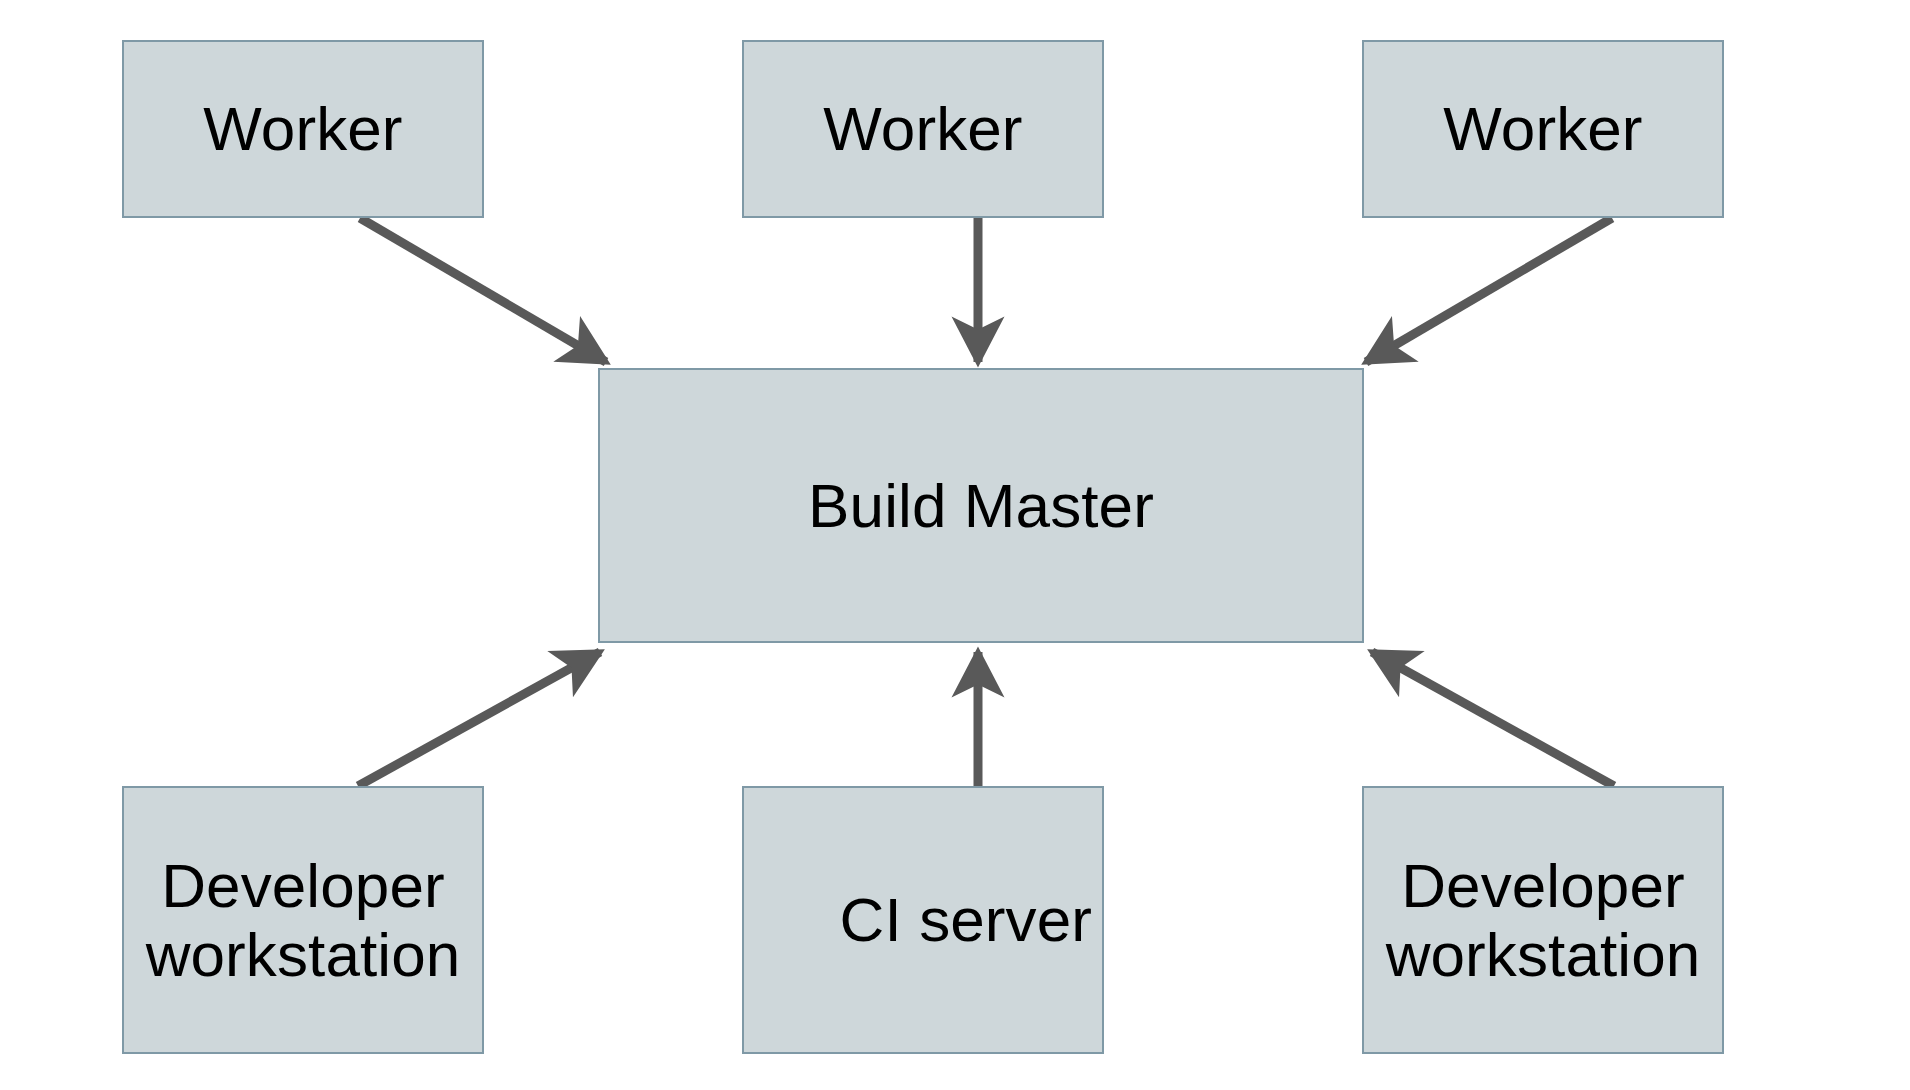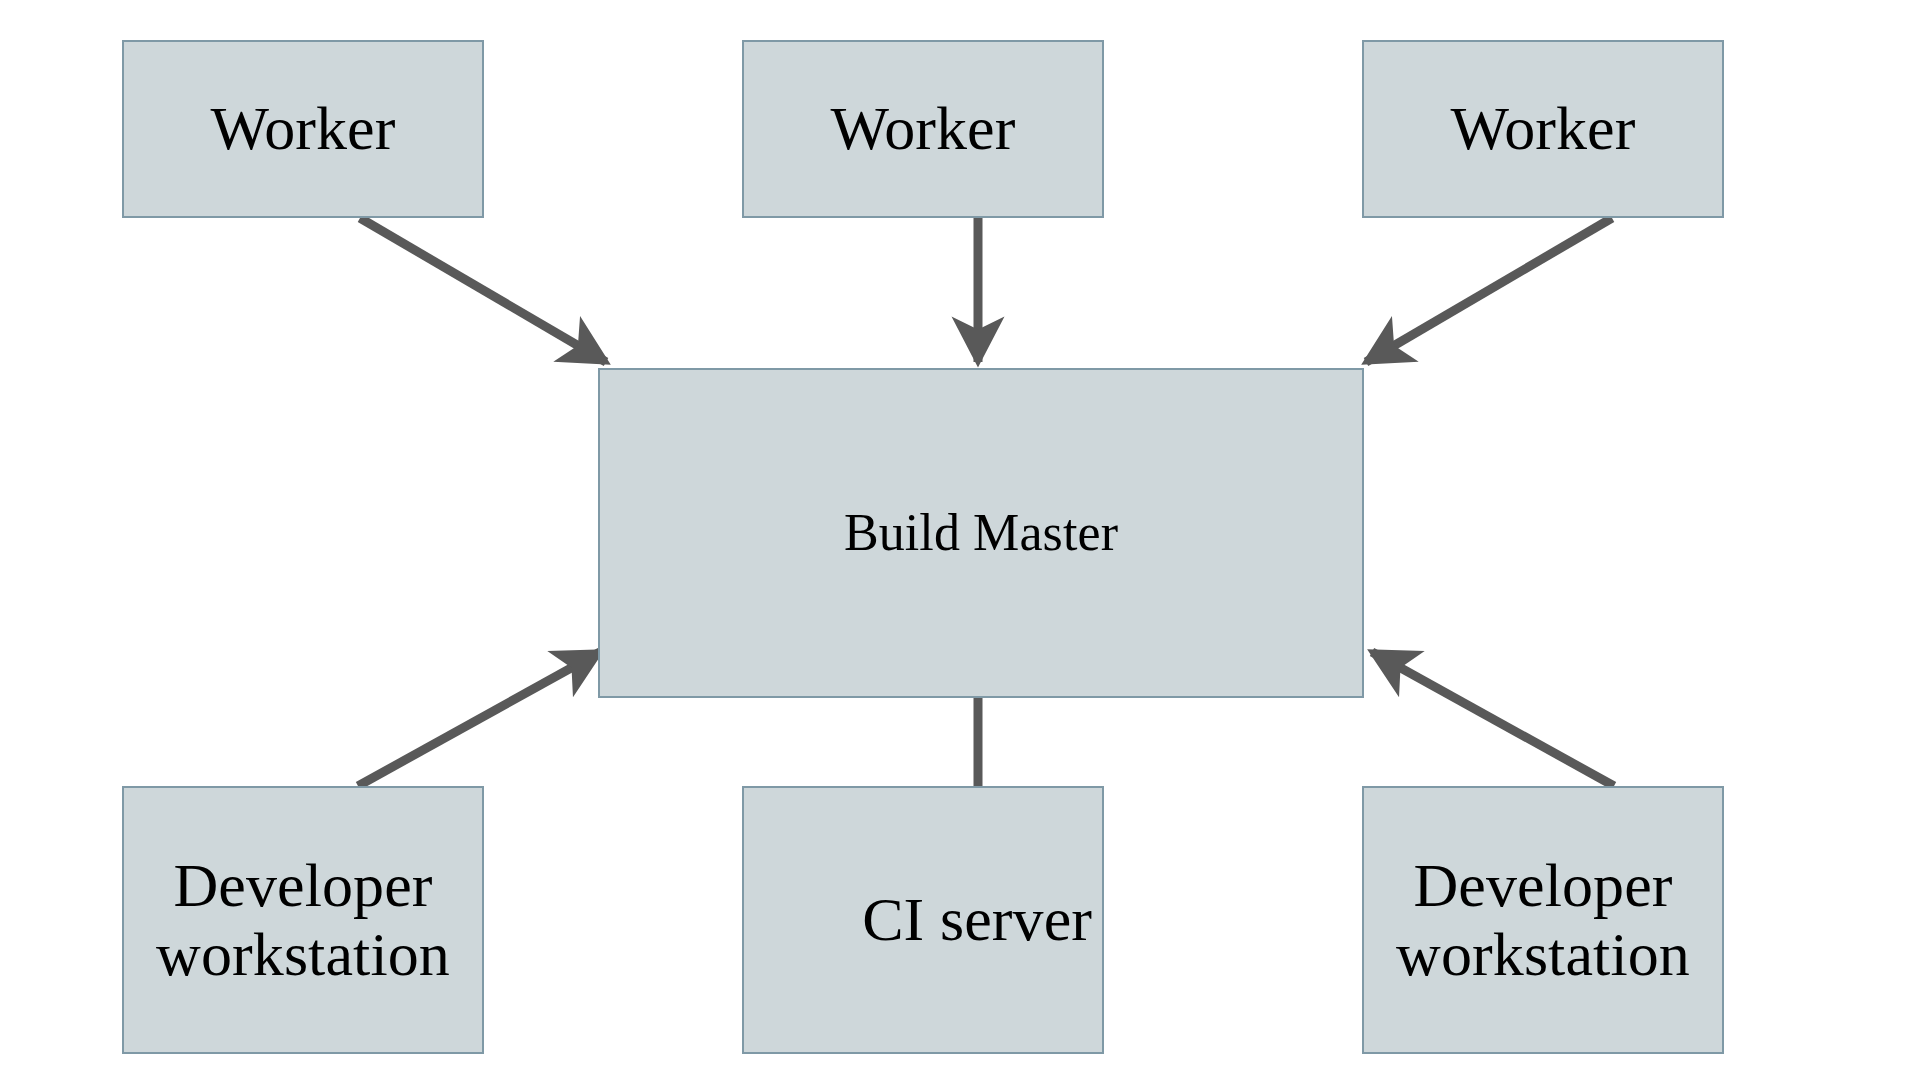--- a/index.html
+++ b/index.html
@@ -6,21 +6,21 @@
     margin: 0;
     padding: 0;
     background: #ffffff;
   }
   #stage {
     position: relative;
     width: 1910px;
     height: 1090px;
     background: #ffffff;
     overflow: hidden;
-    font-family: Liberation Serif, serif;
+    font-family: Liberation Sans, sans-serif;
   }
   svg.edges {
     position: absolute;
     left: 0;
     top: 0;
     width: 1910px;
     height: 1090px;
     pointer-events: none;
   }
   .node {
@@ -42,21 +42,21 @@
     width: 100%;
     padding: 0 10px;
     box-sizing: border-box;
     white-space: pre-line;
   }
   
   #node-worker-1 { left: 122px;  top: 40px;  width: 362px; height: 178px; font-size: 62px; }
   #node-worker-2 { left: 742px;  top: 40px;  width: 362px; height: 178px; font-size: 62px; }
   #node-worker-3 { left: 1362px; top: 40px;  width: 362px; height: 178px; font-size: 62px; }
   
-  #node-build-master { left: 598px; top: 368px; width: 766px; height: 330px; font-size: 52px; }
+  #node-build-master { left: 598px; top: 368px; width: 766px; height: 275px; font-size: 62px; }
   
   #node-dev-left  { left: 122px;  top: 786px; width: 362px; height: 268px; font-size: 62px; }
   #node-ci-server { left: 742px;  top: 786px; width: 362px; height: 268px; font-size: 62px; text-align: right; }
   #node-dev-right { left: 1362px; top: 786px; width: 362px; height: 268px; font-size: 62px; }
 </style>
 </head>
 <body>
 
 <div id="stage">
 

